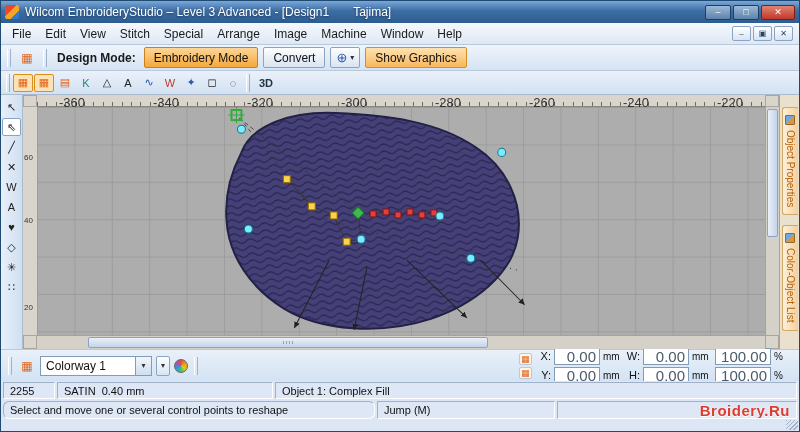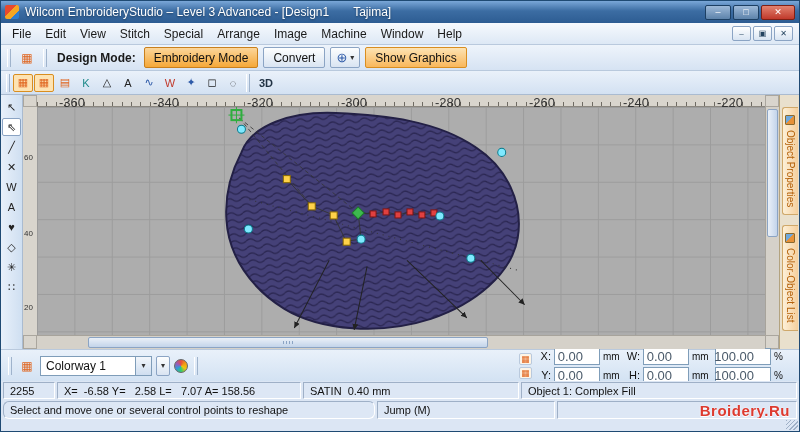--- a/index.html
+++ b/index.html
@@ -68,21 +68,21 @@
   .corner { background:#d9d5cd; border:1px solid #aaa69e; }
   .ruler-top { grid-column:2; grid-row:1; background:#d9d5cd; border-bottom:1px solid #8b877f; position:relative; }
   .ruler-top .ticks { position:absolute; left:0; bottom:0; width:100%; height:4px;
                       background:repeating-linear-gradient(90deg,#6f6b63 0 1px,transparent 1px 9.4px); }
   .ruler-top span { position:absolute; top:0; font-size:13px; color:#333; }
   .rt0{left:22px}.rt1{left:116px}.rt2{left:210px}.rt3{left:304px}.rt4{left:398px}.rt5{left:492px}.rt6{left:586px}.rt7{left:680px}
   .ruler-left { grid-column:1; grid-row:2; background:#d9d5cd; border-right:1px solid #8b877f; position:relative;padding-left:20px; }
   .ruler-left .ticks { position:absolute; top:0; right:0; height:100%; width:4px;
                        background:repeating-linear-gradient(#6f6b63 0 1px,transparent 1px 9.4px); }
   .ruler-left span { position:absolute; left:1px; font-size:8px; color:#333; }
-  .rl0{top:46px}.rl1{top:122px}.rl2{top:196px}
+  .rl0{top:46px}.rl1{top:109px}.rl2{top:196px}
   .rulercorner-r { grid-column:3; grid-row:1; background:#d9d5cd; border:1px solid #aaa69e; }
 
   .canvas { grid-column:2; grid-row:2; position:relative; background:#adadad; overflow:hidden;
             background-image:linear-gradient(#9c9c9c 1px,transparent 1px),
                              linear-gradient(90deg,#9c9c9c 1px,transparent 1px);
             background-size:37.4px 37.4px; }
   .canvas svg { position:absolute; inset:0; width:100%; height:100%; }
 
   .vscroll { grid-column:3; grid-row:2; background:#d5d1c9; border-left:1px solid #a7a39b; position:relative; }
   .vthumb { position:absolute; top:2px; left:1px; right:1px; height:56%;
@@ -116,22 +116,22 @@
                justify-content:center; font-size:8px; color:#333; }
   .wheel { width:14px; height:14px; border-radius:50%; border:1px solid #666;
            background:conic-gradient(#e74c3c,#f39c12,#f1c40f,#2ecc71,#3498db,#9b59b6,#e74c3c); }
   .fieldblock { margin-left:auto; display:flex; align-items:center; gap:5px; }
   .ficons { display:flex; flex-direction:column; gap:2px; }
   .ficon { width:13px; height:12px; font-size:9px; color:#e0651f; display:flex; align-items:center; justify-content:center;
            border:1px solid #b9c9dd; border-radius:2px; background:#fdf4e6; }
   .frows { display:flex; flex-direction:column; gap:2px; }
   .frow { display:flex; align-items:center; gap:3px; }
   .flabel { width:14px; text-align:right; color:#111; }
-  .finput { width:46px; height:17px; background:#fff; border:1px solid #7f9db9; font-size:13px;
-            color:#4a5a6a; display:flex; align-items:center; justify-content:flex-end; padding-right:16px; }
+  .finput { width:46px; height:17px; background:#fff; border:1px solid #7f9db9; font-size:15px;
+            color:#4a5a6a; display:flex; align-items:center; justify-content:flex-end; padding-right:3px; }
   .funit { width:20px; color:#111; font-size:10px; }
   .fpct { width:56px; }
 
   
   .statusbar { height:19px; flex:0 0 19px; display:flex; gap:2px; padding:1px 2px; background:#dce6f4; font-size:11px; }
   .seg { border:1px solid; border-color:#9fb0c7 #ffffff #ffffff #9fb0c7; background:#dde7f5;
          display:flex; align-items:center; padding:0 6px; color:#111; white-space:pre; overflow:hidden; }
   .s1 { width:52px; } .s2 { width:244px; } .s3 { width:216px; } .s4 { flex:1; }
   .hintbar { height:20px; flex:0 0 20px; display:flex; gap:2px; padding:1px 2px; background:#dce6f4; font-size:11px; }
   .h1 { width:372px;border-radius:6px; } .h2 { width:178px; } .h3 { flex:1; justify-content:flex-end; }
@@ -363,21 +363,20 @@
           <span class="funit">mm</span>
           <div class="finput fpct">100.00</div>
           <span class="funit">%</span>
         </div>
       </div>
     </div>
   </div>
 
   <div class="statusbar">
     <div class="seg s1">2255</div>
-    <div class="seg s2">X=  -6.58 Y=   2.58 L=   7.07 A= 158.56</div>
     <div class="seg s3">SATIN  0.40 mm</div>
     <div class="seg s4">Object 1: Complex Fill</div>
   </div>
 
   <div class="hintbar">
     <div class="seg h1">Select and move one or several control points to reshape</div>
     <div class="seg h2">Jump (M)</div>
     <div class="seg h3">
       <span class="watermark">Broidery.Ru</span>
     </div>

